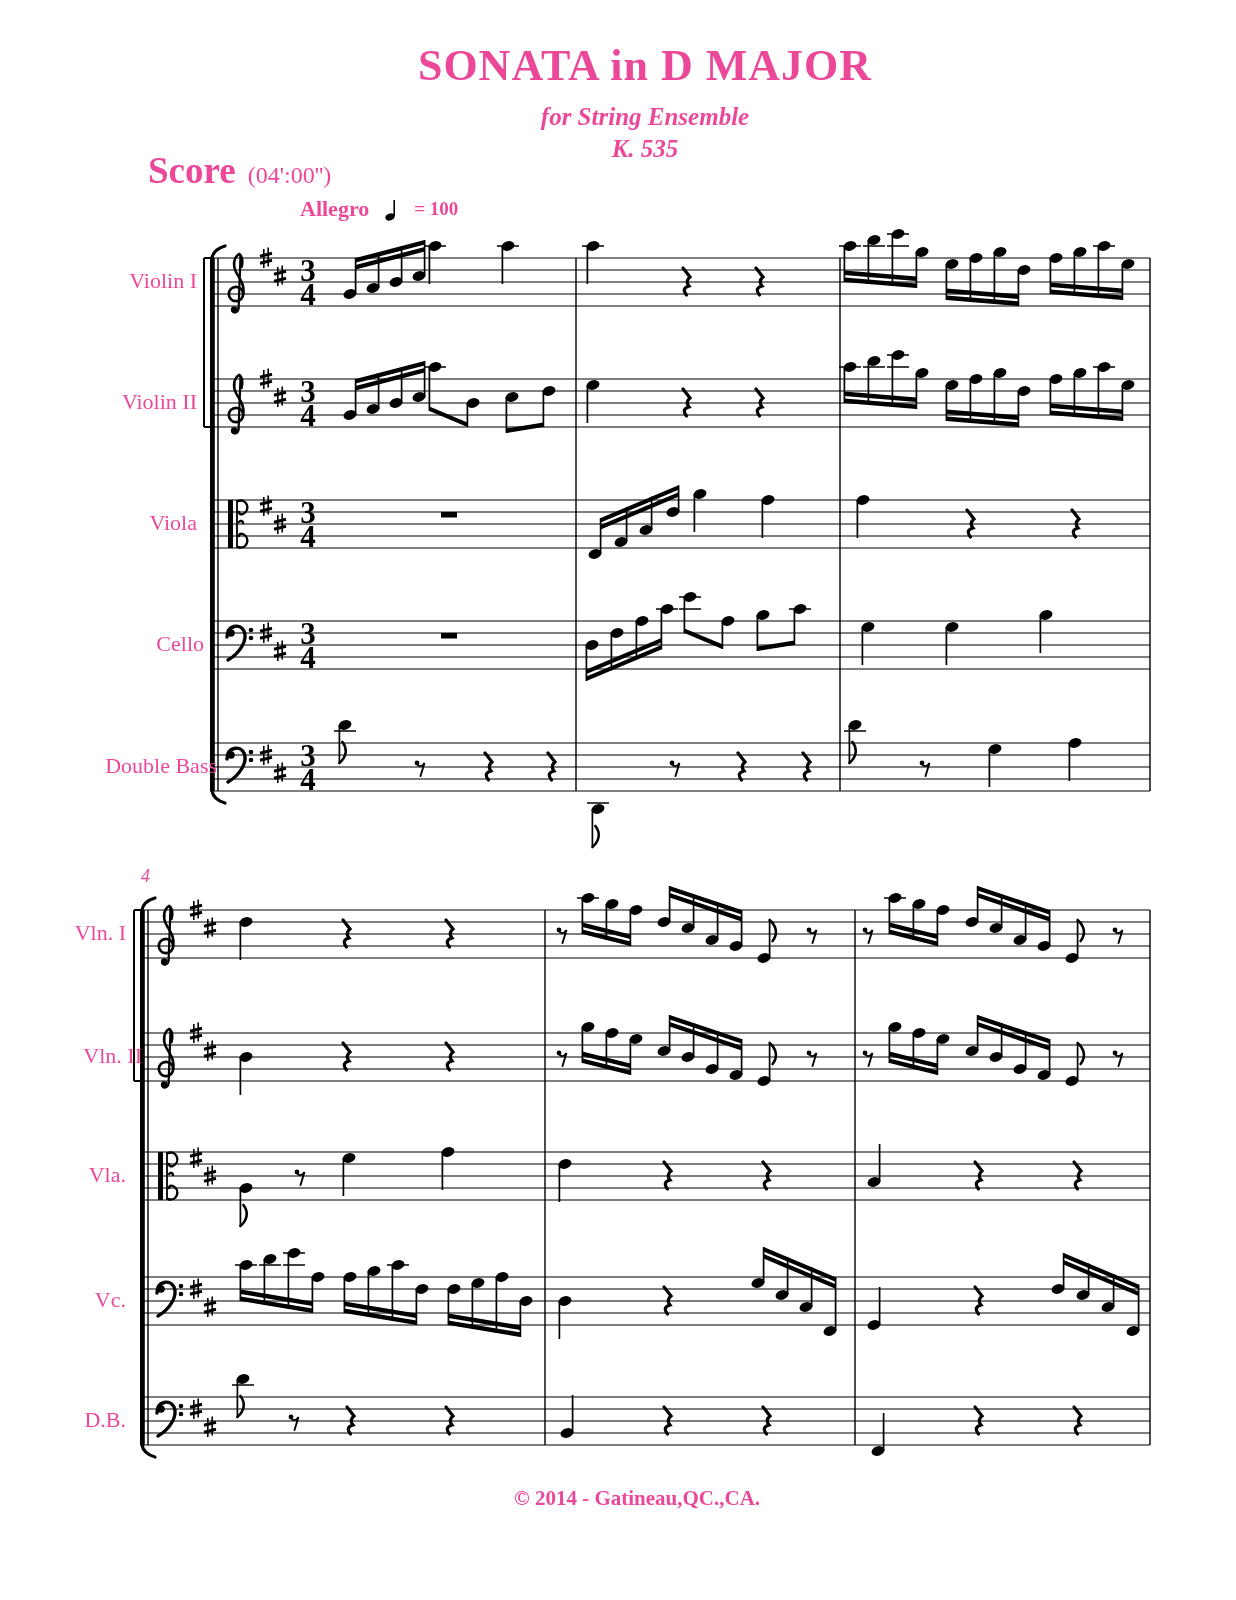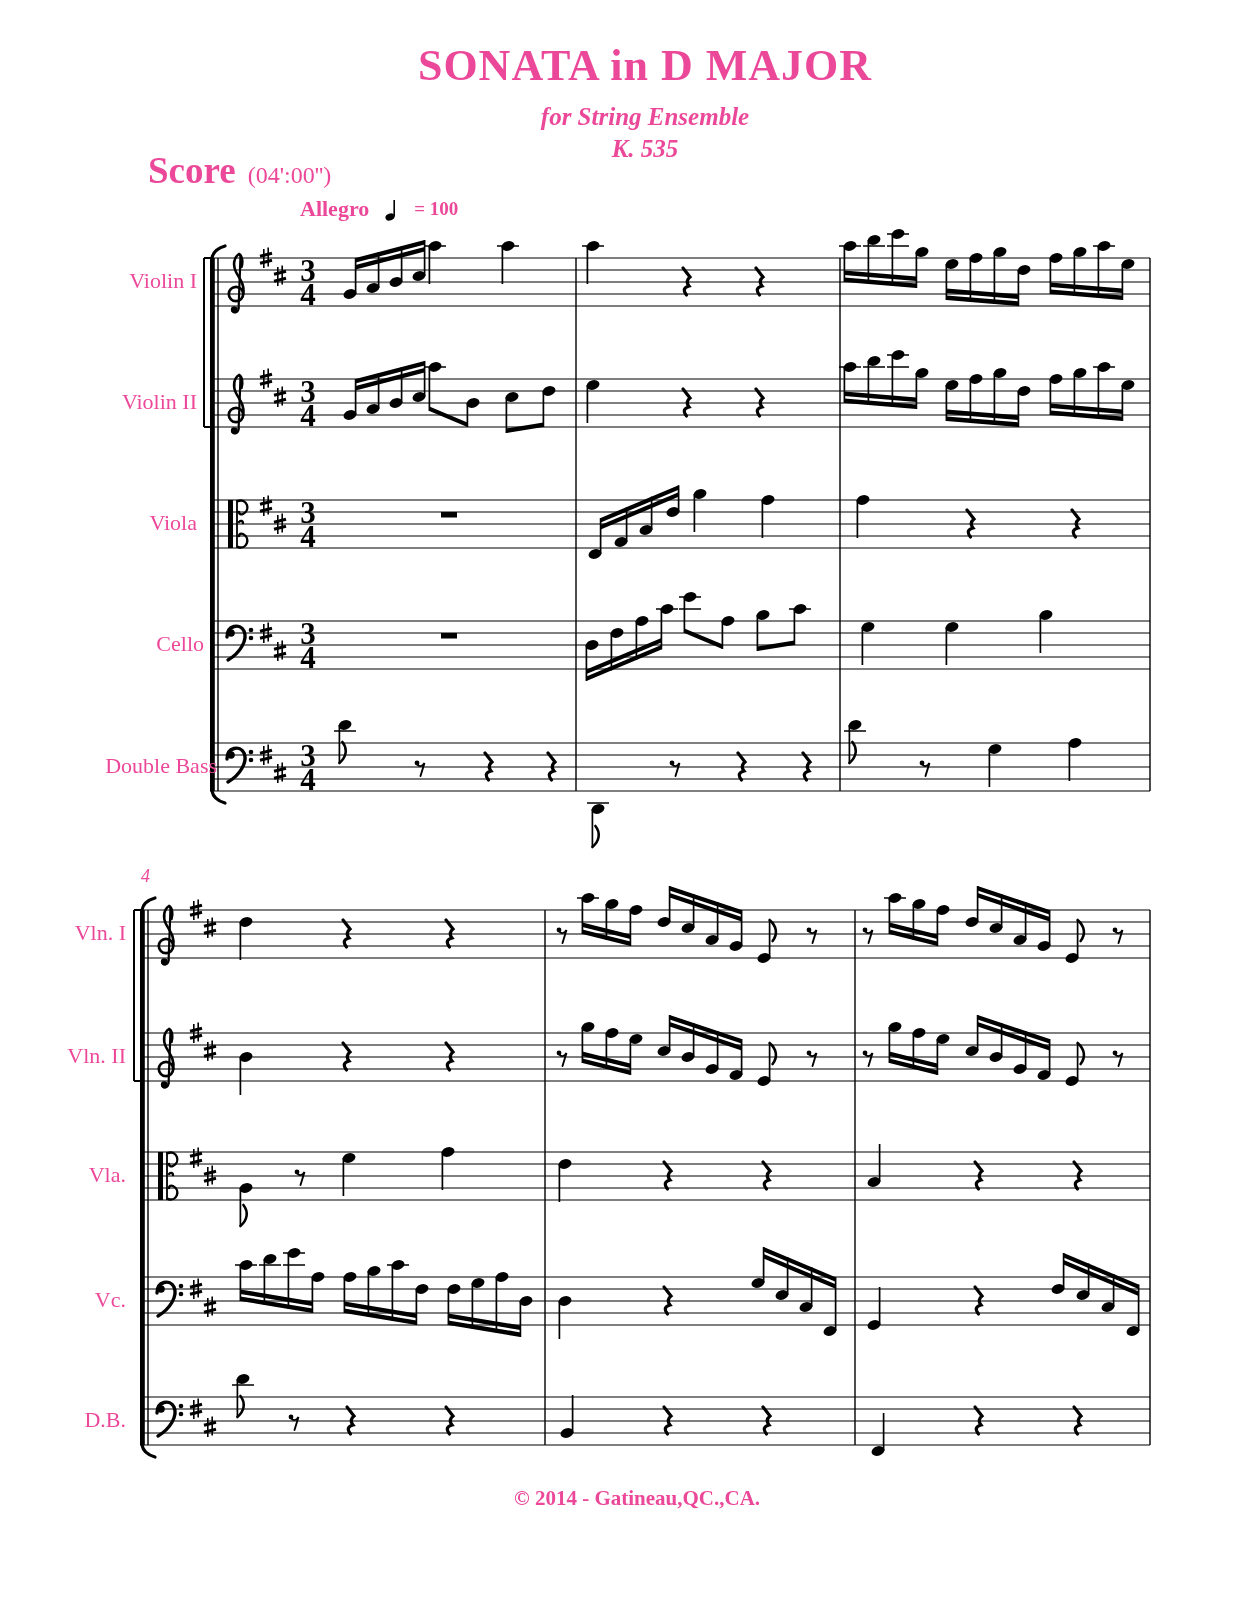--- a/index.html
+++ b/index.html
@@ -946,21 +946,21 @@
         </g>
       </g>
     </svg>
   <div id="labels">
       <div class="inst" style="left: 0px; width: 197px; top: 268px;">Violin I</div>
       <div class="inst" style="left: 0px; width: 197px; top: 389px;">Violin II</div>
       <div class="inst" style="left: 0px; width: 197px; top: 510px;">Viola</div>
       <div class="inst" style="left: 7px; width: 197px; top: 631px;">Cello</div>
       <div class="inst" style="left: 0px; width: 197px; top: 753px; padding-left: 20px;">Double Bass</div>
       <div class="inst" style="left: 0px; width: 126px; top: 920px;">Vln. I</div>
-      <div class="inst" style="left: 0px; width: 126px; top: 1043px;">Vln. II</div>
+      <div class="inst" style="left: 0px; width: 126px; top: 1043px; padding-left: 16px;">Vln. II</div>
       <div class="inst" style="left: 0px; width: 126px; top: 1162px;">Vla.</div>
       <div class="inst" style="left: 0px; width: 126px; top: 1287px;">Vc.</div>
       <div class="inst" style="left: 0px; width: 126px; top: 1407px;">D.B.</div>
       <div class="abs measure-num" style="left: 141px; top: 866px;">4</div>
     </div>
 
   <div class="abs footer">© 2014 - Gatineau,QC.,CA.</div>
 </div>
 
 </body></html>

